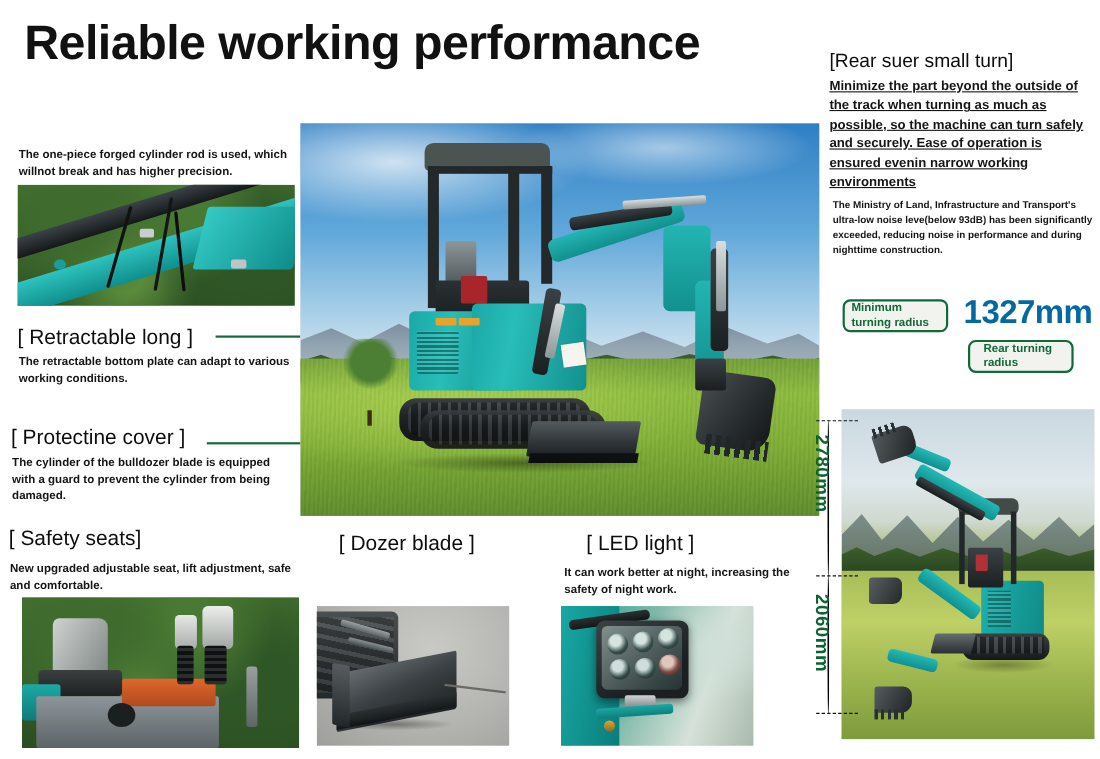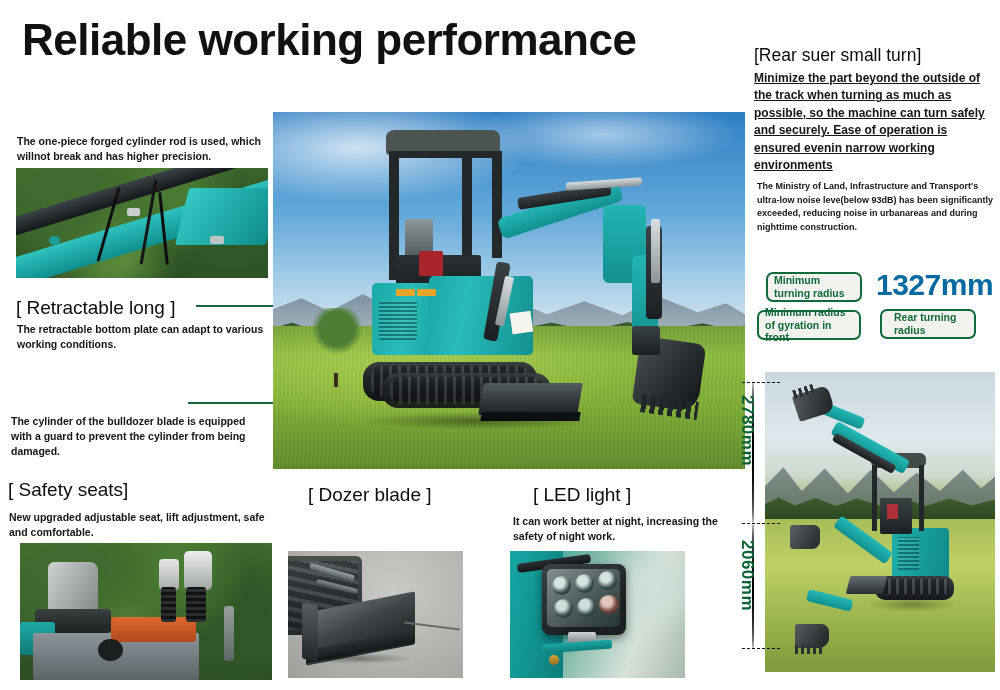--- a/index.html
+++ b/index.html
@@ -280,20 +280,21 @@
     <div style="position:absolute; left:77%; top:62%; width:14px; height:8px; background:#bfc4c4; border-radius:2px;"></div>
     <div style="position:absolute; left:13%; top:62%; width:11px; height:9px; background:#1a9e9c; border-radius:50%;"></div>
   </div>
 
   <div class="sec-head" style="left:16px; top:297px;">[ Retractable long ]</div>
   <div class="sec-body" style="left:17px; top:322px; width:250px;">The retractable bottom plate can adapt to various working conditions.</div>
 
   <div class="lead lead-h" style="left:196px; top:305px; width:184px;"></div>
   <div class="lead lead-v" style="left:378px; top:305px; height:96px;"></div>
 
+  <div class="sec-head" style="left:10px; top:388px;">[ Protectine cover ]</div>
   <div class="sec-body" style="left:11px; top:414px; width:256px;">The cylinder of the bulldozer blade is equipped with a guard to prevent the cylinder from being damaged.</div>
   <div class="lead lead-h" style="left:188px; top:402px; width:316px;"></div>
   <div class="lead lead-v" style="left:502px; top:372px; height:31px;"></div>
 
   <div class="photo" style="left:273px; top:112px; width:472px; height:357px;">
     <div class="hero-sky"></div>
     <div class="hero-mtn"></div>
     <div class="hero-trees"></div>
     <div class="hero-grass"></div>
 
@@ -449,27 +450,26 @@
                 background:linear-gradient(#cfd4d4,#7d8486); border-radius:2px;"></div>
     <div style="position:absolute; left:18%; top:72%; width:40%; height:7%;
                 background:linear-gradient(#1ba8a4,#0d807d); border-radius:3px; transform:rotate(-4deg);"></div>
     <div style="position:absolute; left:22%; top:82%; width:6%; height:8%;
                 background:linear-gradient(#d8a63c,#936c1e); border-radius:50%;"></div>
   </div>
 
   <div class="sec-head" style="left:754px; top:45px; font-size:17.5px;">[Rear suer small turn]</div>
   <div class="sec-body" style="left:754px; top:70px; width:240px; font-size:12px; line-height:1.45;text-decoration:underline;">Minimize the part beyond the outside of the track when turning as much as possible, so the machine can turn safely and securely. Ease of operation is ensured evenin narrow working environments</div>
 
-  <div class="sec-body" style="left:757px; top:180px; width:242px; font-size:9px; line-height:1.5;">The Ministry of Land, Infrastructure and Transport's ultra-low noise leve(below 93dB) has been significantly exceeded, reducing noise in urbanareas and during nighttime construction.</div>
+  <div class="sec-body" style="left:757px; top:180px; width:242px; font-size:9px; line-height:1.5;">The Ministry of Land, Infrastructure and Transport's ultra-low noise leve(below 93dB) has been significantly exceeded, reducing noise in performance and during nighttime construction.</div>
 
   <div class="badge" style="left:766px; top:272px; width:96px; height:30px;">Minimum turning radius</div>
 
   <div class="big-measure" style="left:876px; top:268px;">1327mm</div>
 
-  <div class="badge" style="left:757px; top:310px; width:104px; height:30px;">Minimum radius of gyration in front</div>
 
   <div class="badge" style="left:880px; top:309px; width:96px; height:30px; padding-left:12px;">Rear turning radius</div>
 
   <div class="photo" style="left:765px; top:372px; width:230px; height:300px;">
     <div class="ph-field"></div>
     <div class="ph-hills"></div>
 
     <div style="position:absolute; left:0; right:0; top:40%; height:9%;
                 background:linear-gradient(#40632e,#2c4721);
                 clip-path:polygon(0% 100%,0% 45%,6% 20%,13% 50%,22% 22%,31% 52%,40% 24%,50% 50%,60% 22%,70% 52%,80% 24%,90% 50%,100% 28%,100% 100%);"></div>

